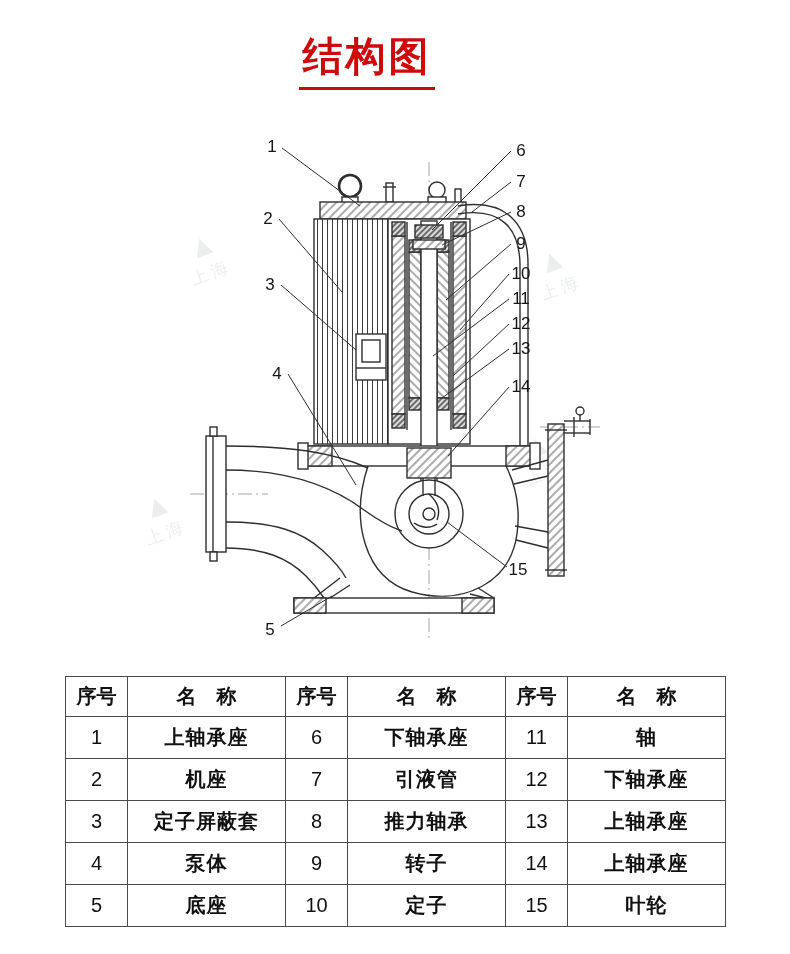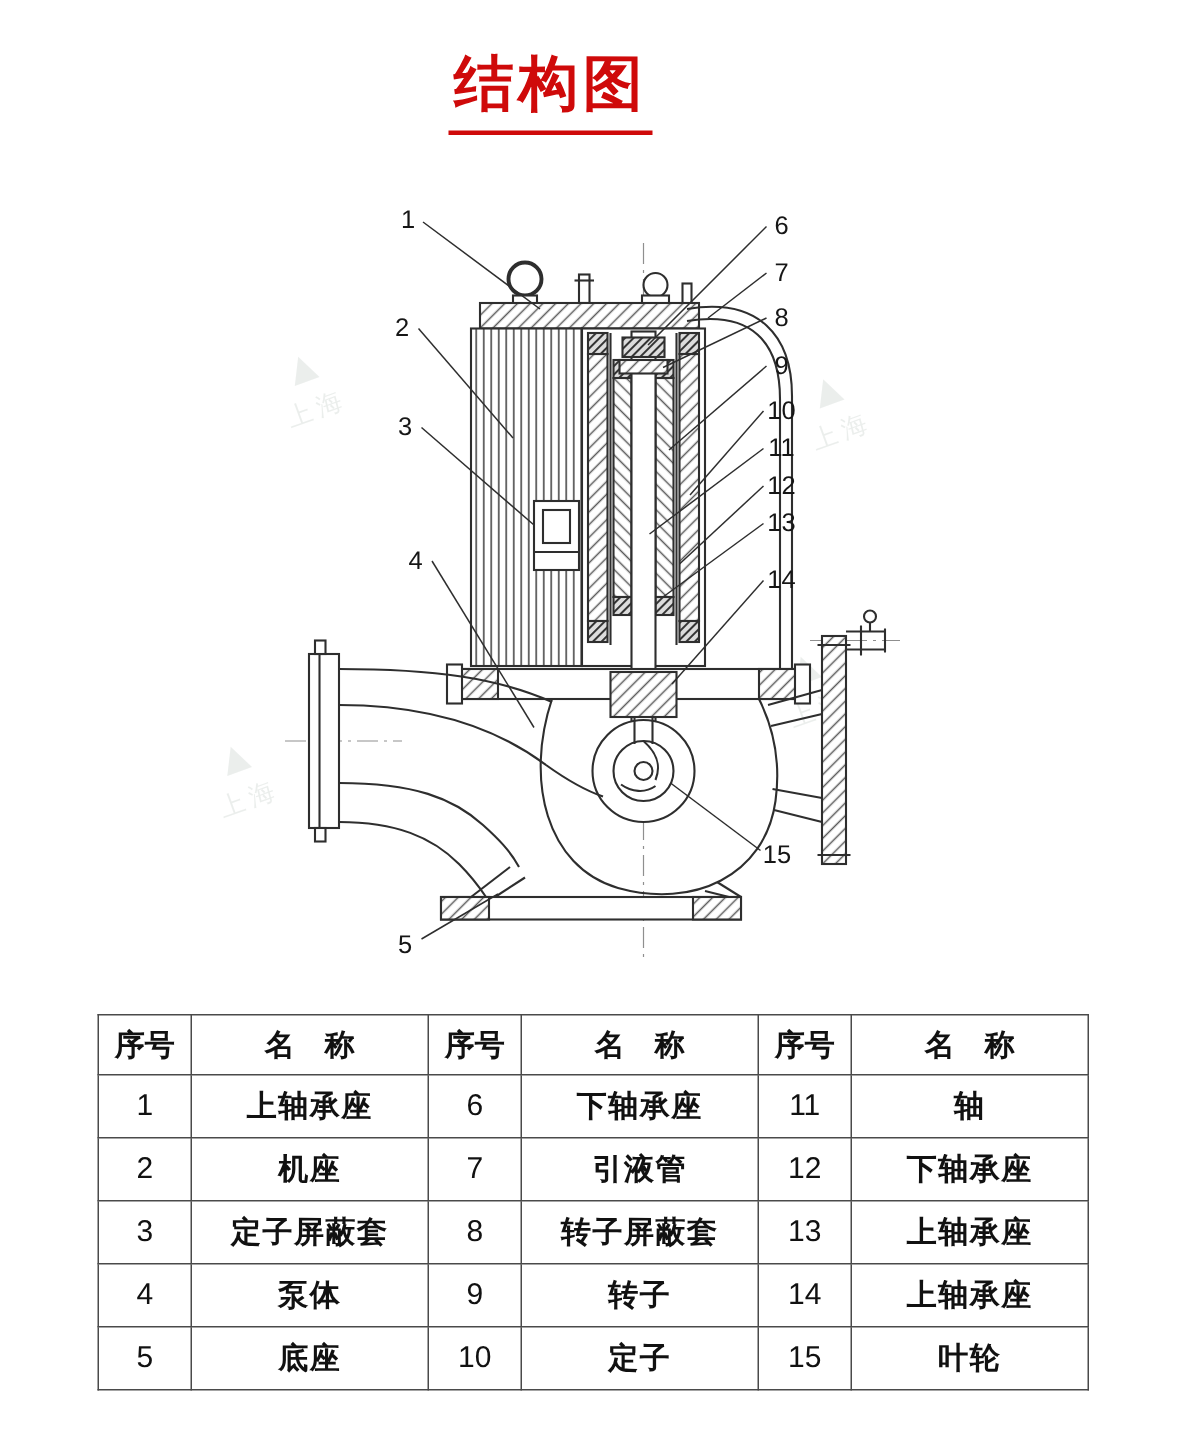--- a/index.html
+++ b/index.html
@@ -282,21 +282,21 @@
       <td class="name">机座</td>
       <td class="num">7</td>
       <td class="name">引液管</td>
       <td class="num">12</td>
       <td class="name">下轴承座</td>
     </tr>
     <tr>
       <td class="num">3</td>
       <td class="name">定子屏蔽套</td>
       <td class="num">8</td>
-      <td class="name">转子屏蔽套</td>
+      <td class="name">推力轴承</td>
       <td class="num">13</td>
       <td class="name">上轴承座</td>
     </tr>
     <tr>
       <td class="num">4</td>
       <td class="name">泵体</td>
       <td class="num">9</td>
       <td class="name">转子</td>
       <td class="num">14</td>
       <td class="name">上轴承座</td>

